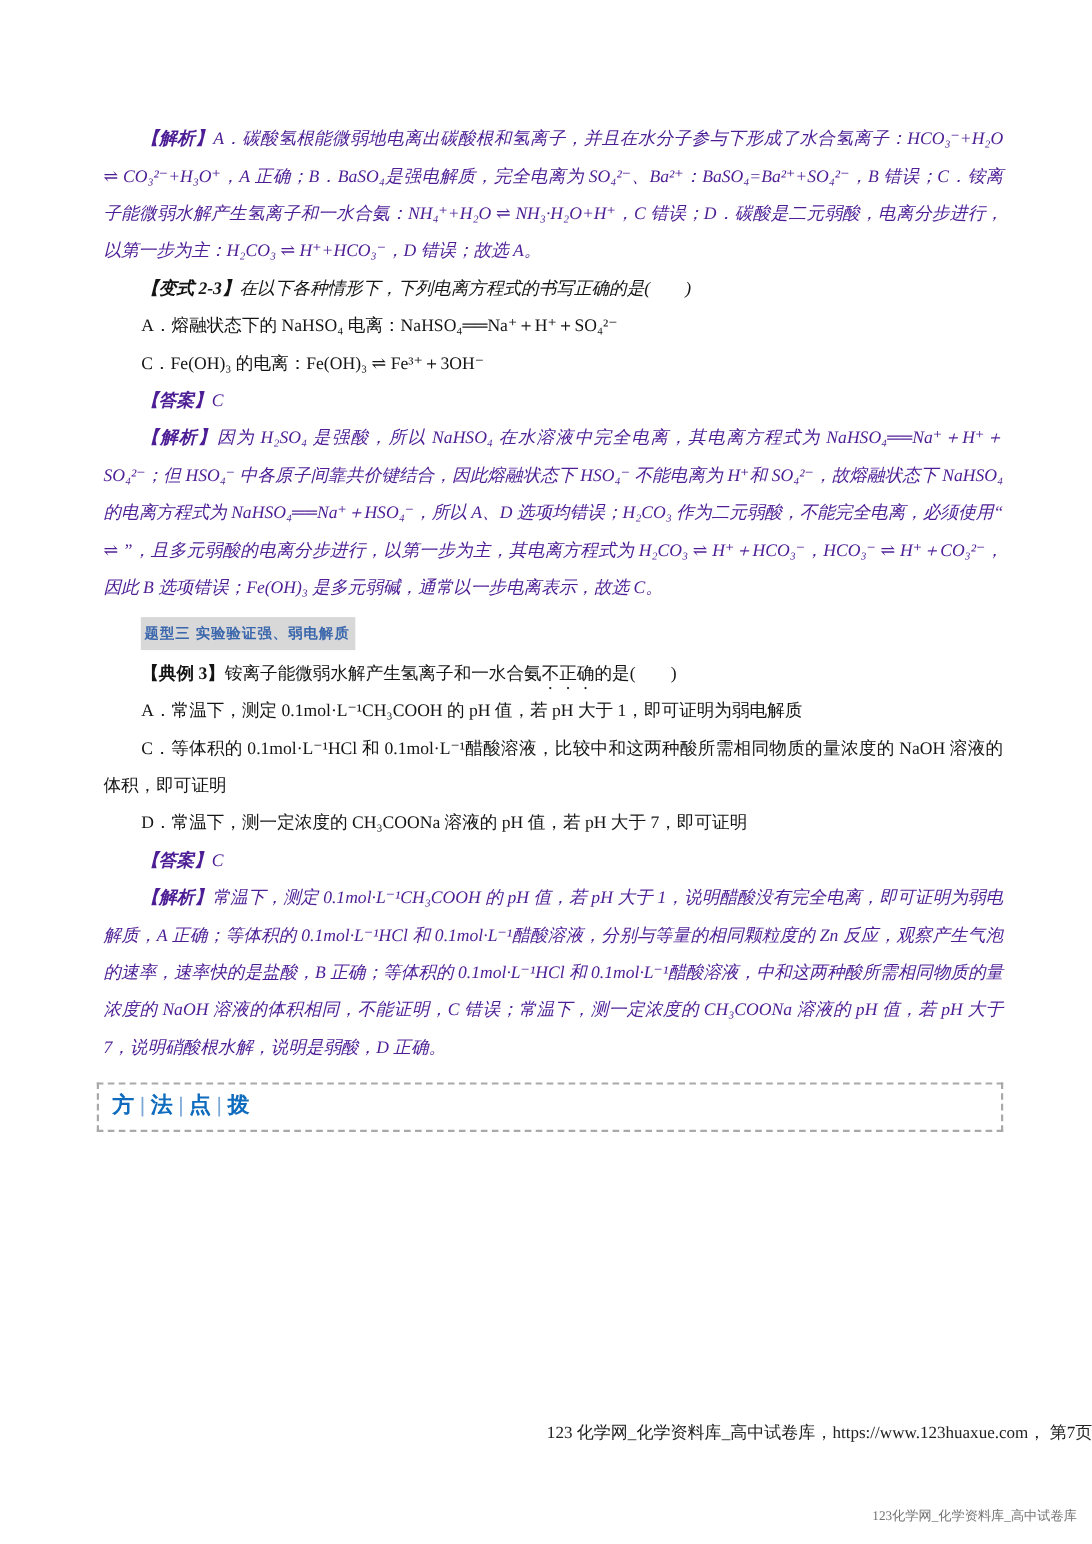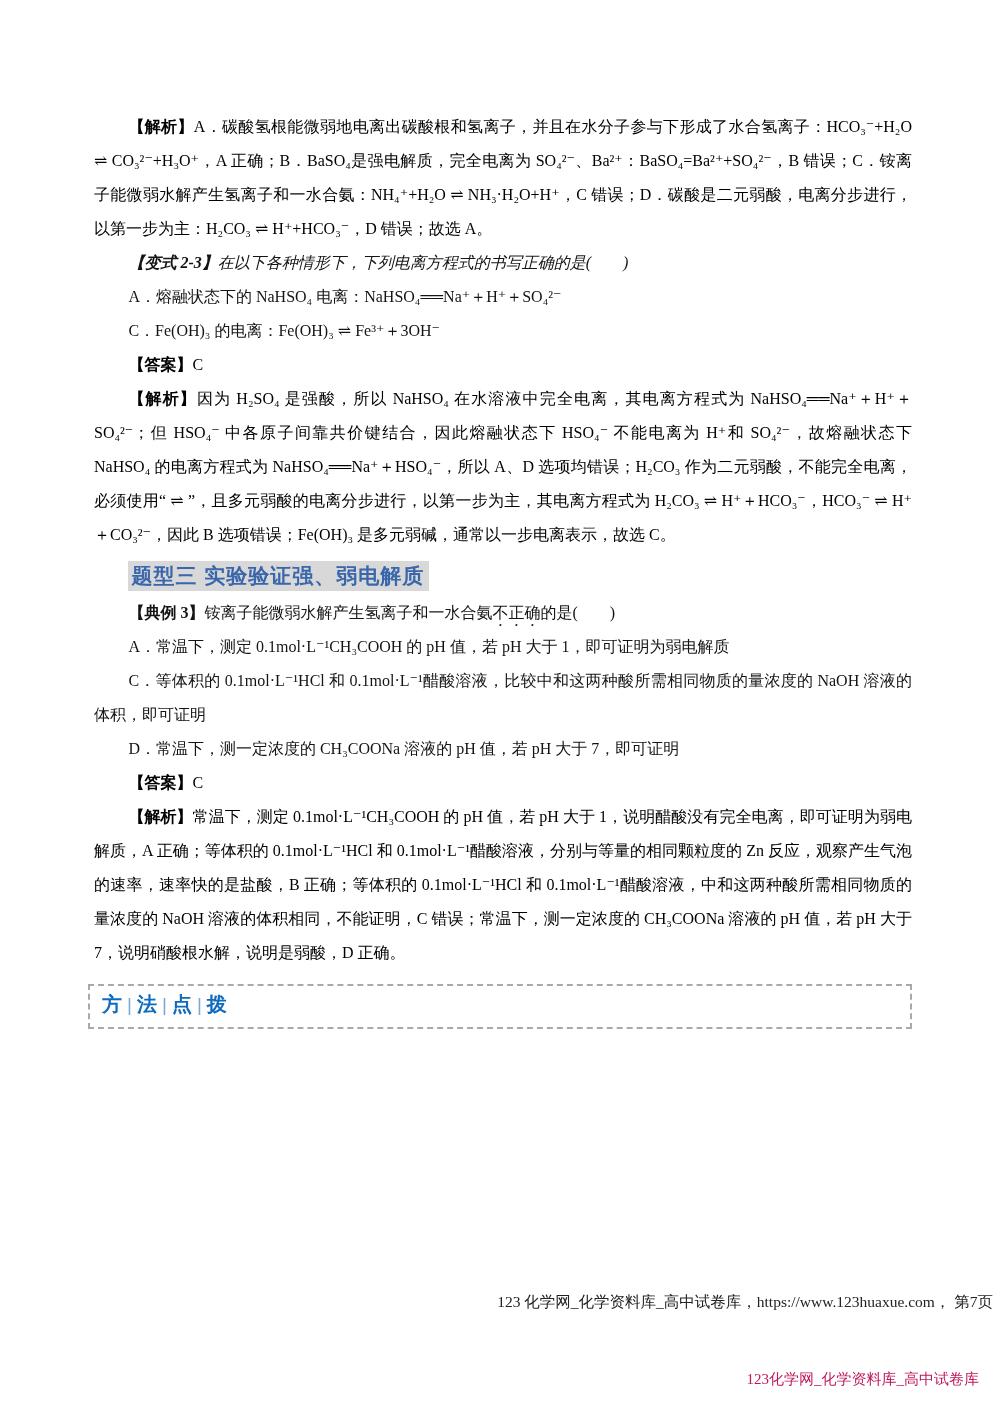--- a/index.html
+++ b/index.html
@@ -15,29 +15,29 @@
     position:absolute;top:110px;left:94px;width:818px;
   }
   p.para{
     margin:0;
     font-size:16px;
     line-height:34px;
     text-align:justify;
     text-indent:2.15em;
   }
   .gap-top{margin-top:6px;font-style:italic;}
-  .red{color:#000000;}
+  .red{color:#4c1d95;font-style:italic;}
   .lab{font-weight:bold;}
   .heading-wrap{margin:9px 0 5px;padding-left:2.15em;}
   .section-heading{
     display:inline-block;
     background:#d8d8d8;
     color:#3a66ac;
     font-weight:bold;
-    font-size:21px;
+    font-size:13px;
     line-height:25px;
     padding:2px 5px 3px 3px;
     font-family:"Liberation Sans","DejaVu Sans",sans-serif;
     letter-spacing:1px;
   }
   .emph{
     -webkit-text-emphasis:filled dot;
     -webkit-text-emphasis-position:under left;
     text-emphasis:filled dot;
     text-emphasis-position:under left;
@@ -65,22 +65,22 @@
     font-size:19px;
   }
   .footer{
     position:absolute;left:0;right:0;top:1292px;
     text-align:right;
     font-size:15.5px;
     color:#222222;
   }
   .watermark{
     position:absolute;right:14px;top:1370px;
-    font-size:15px;
-    color:#be185d;
+    font-size:12px;
+    color:#737373;
     margin-left:28px;
   }
 </style>
 </head>
 <body>
 
 <div class="page">
   <div class="content">
 
     <p class="para red"><span class="lab">【解析】</span><span>A．碳酸氢根能微弱地电离出碳酸根和氢离子，并且在水分子参与下形成了水合氢离子：HCO₃⁻+H₂O ⇌ CO₃²⁻+H₃O⁺，A 正确；B．BaSO₄是强电解质，完全电离为 SO₄²⁻、Ba²⁺：BaSO₄=Ba²⁺+SO₄²⁻，B 错误；C．铵离子能微弱水解产生氢离子和一水合氨：NH₄⁺+H₂O ⇌ NH₃·H₂O+H⁺，C 错误；D．碳酸是二元弱酸，电离分步进行，以第一步为主：H₂CO₃ ⇌ H⁺+HCO₃⁻，D 错误；故选 A。</span></p>

